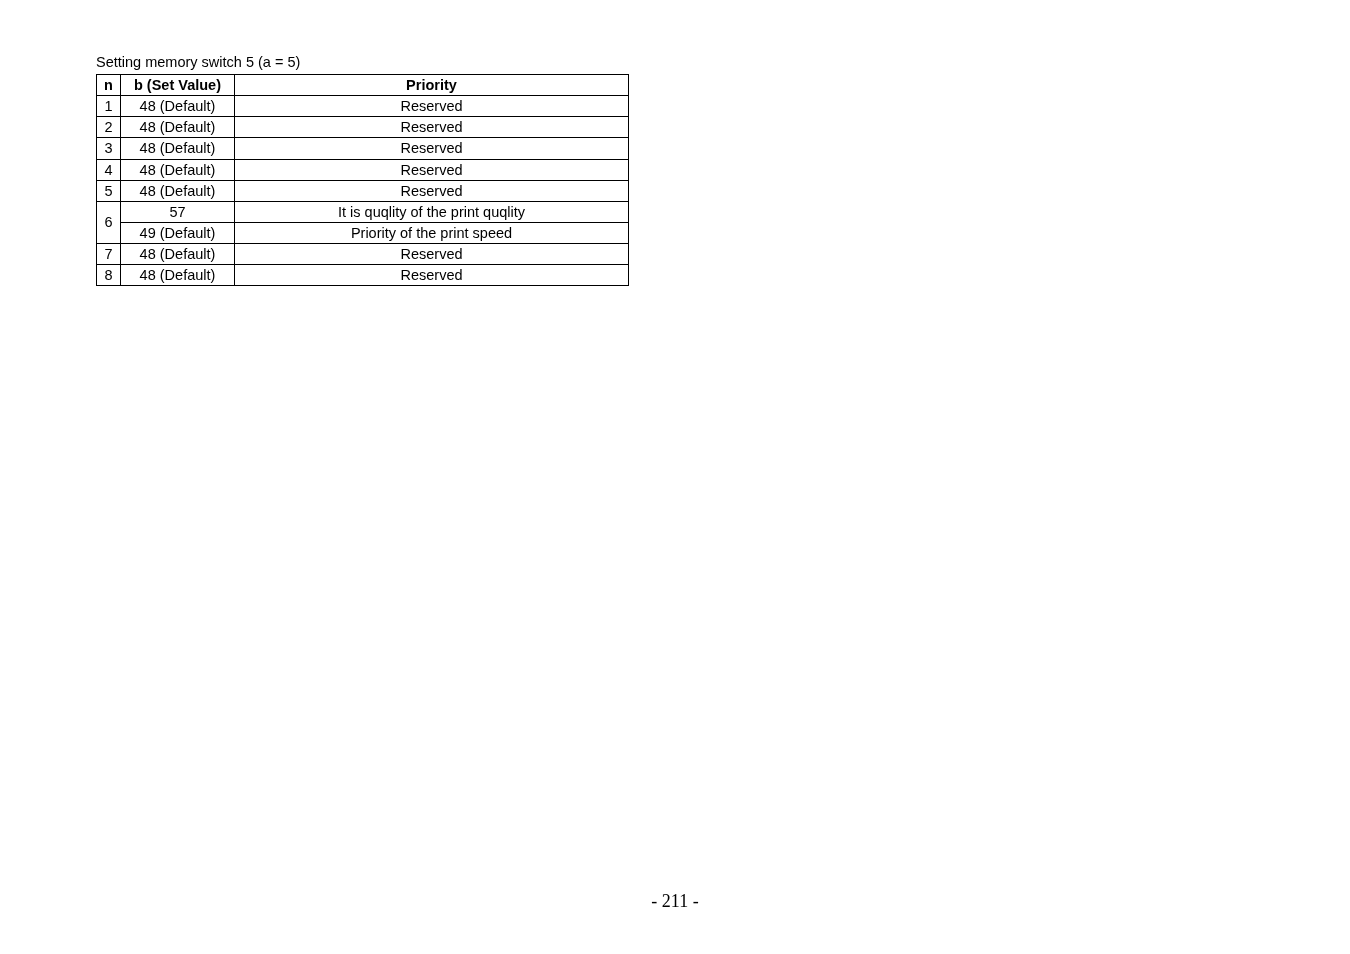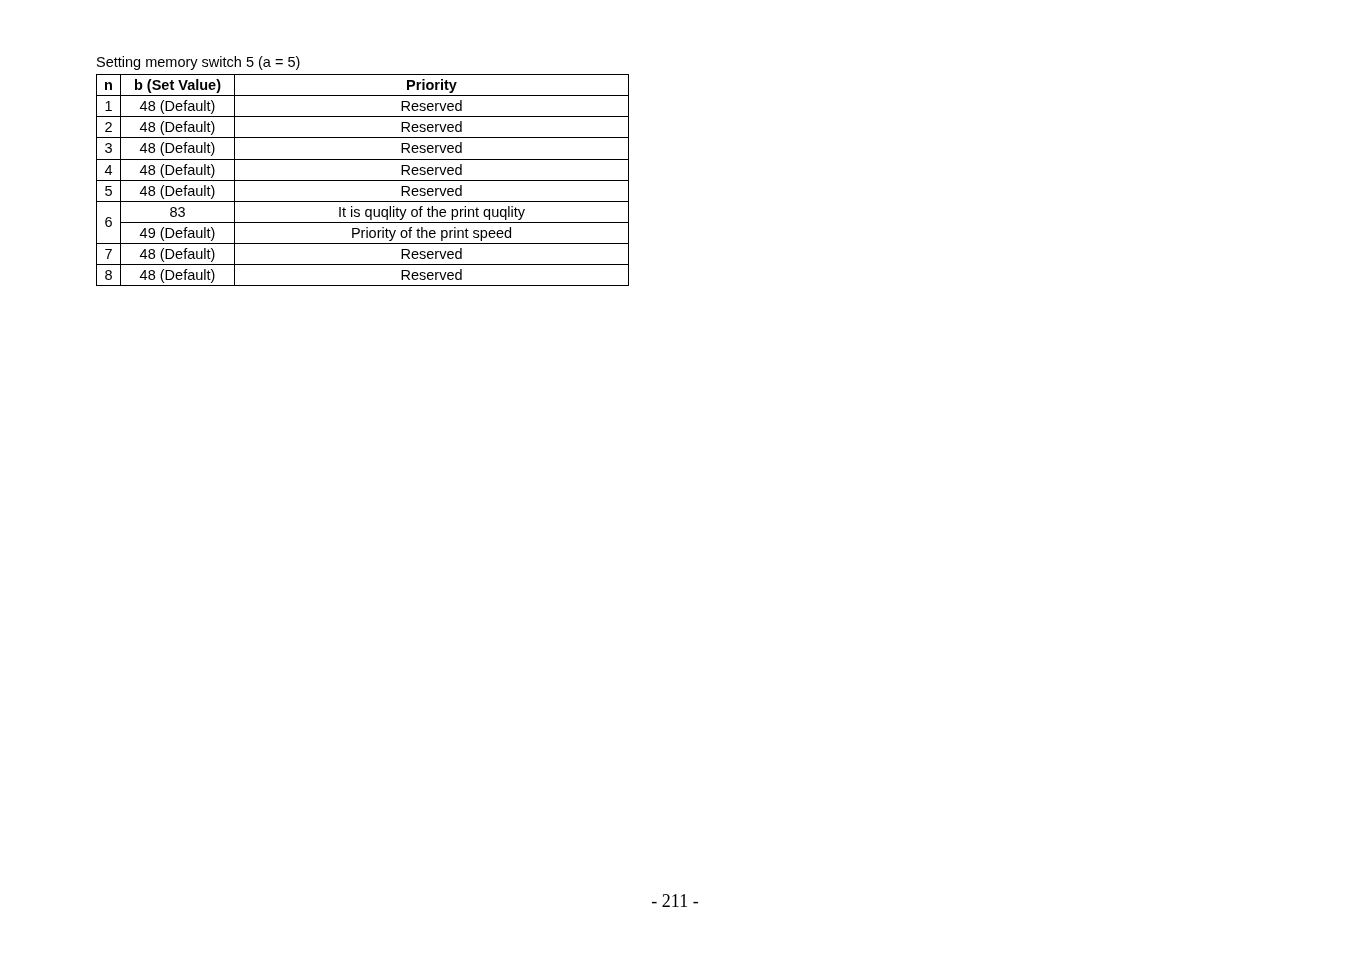--- a/index.html
+++ b/index.html
@@ -99,21 +99,21 @@
         <td>Reserved</td>
       </tr>
       <tr>
         <td class="n">5</td>
         <td>48 (Default)</td>
         <td>Reserved</td>
       </tr>
 
       <tr>
         <td class="n" rowspan="2">6</td>
-        <td>83</td>
+        <td>57</td>
         <td>It is quqlity of the print quqlity</td>
       </tr>
       <tr>
         <td>49 (Default)</td>
         <td>Priority of the print speed</td>
       </tr>
 
       <tr>
         <td class="n">7</td>
         <td>48 (Default)</td>

